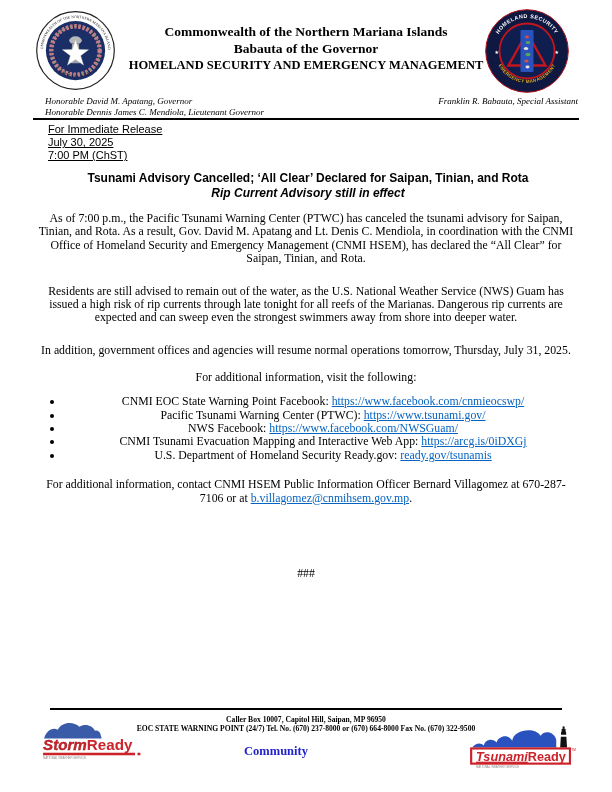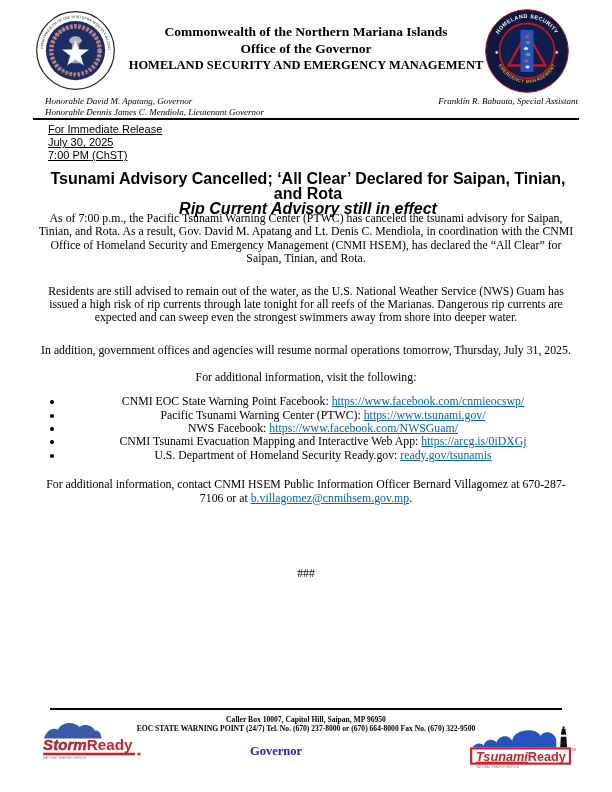--- a/index.html
+++ b/index.html
@@ -15,21 +15,21 @@
   .org-line3{font-size:12.5px;line-height:16px;}
   .officials{position:absolute;left:45px;right:34px;top:96px;display:flex;justify-content:space-between;align-items:flex-start;
     font-style:italic;font-size:9px;line-height:11px;}
   .rule1{position:absolute;left:33px;right:33px;top:118px;height:2px;background:#000;}
   
   .release{position:absolute;left:48px;top:123px;font-family:"Liberation Sans","DejaVu Sans",sans-serif;
     font-weight:normal;font-size:11px;line-height:13.2px;}
   .release div{text-decoration:underline;}
   
   .headline{position:absolute;left:36px;right:32px;top:171px;text-align:center;
-    font-family:"Liberation Sans","DejaVu Sans",sans-serif;font-weight:bold;font-size:16px;line-height:15px;}
+    font-family:"Liberation Sans","DejaVu Sans",sans-serif;font-weight:bold;font-size:12px;line-height:15px;}
   .headline .subtitle{font-style:italic;}
   
   .body-block{position:absolute;left:36px;right:36px;top:212px;font-size:11.8px;line-height:13.4px;text-align:center;}
   .body-block p{margin:0 0 13.5px 0;}
   .body-block p.gap-lg{margin-bottom:19px;}
   .body-block ul{margin:0 0 16px 0;padding:0 0 0 28px;}
   .body-block li{padding-left:6px;margin:0;}
   a.link{color:#0563C1;text-decoration:underline;cursor:pointer;}
   .end-mark{position:absolute;left:0;right:0;top:566px;text-align:center;font-size:11.8px;}
   
@@ -59,21 +59,21 @@
     <text font-family="Liberation Serif, DejaVu Serif, serif" font-size="3.7" fill="#111" letter-spacing="0.1">
       <textPath href="#ls-top" startOffset="50%" text-anchor="middle">COMMONWEALTH OF THE NORTHERN MARIANA ISLANDS</textPath>
     </text>
     <text font-family="Liberation Serif, DejaVu Serif, serif" font-size="4" fill="#111" letter-spacing="0.6">
       <textPath href="#ls-bot" startOffset="50%" text-anchor="middle">OFFICIAL SEAL</textPath>
     </text>
   </svg>
 
   <div class="org-block">
     <div class="org-line1">Commonwealth of the Northern Mariana Islands</div>
-    <div class="org-line2">Office of the Governor</div>
+    <div class="org-line2">Babauta of the Governor</div>
     <div class="org-line3">HOMELAND SECURITY AND EMERGENCY MANAGEMENT</div>
   </div>
 
   <svg class="seal-right" viewBox="0 0 84 84">
     <defs>
       <path id="rs-top" d="M 9 42 A 33 33 0 0 1 75 42"></path>
       <path id="rs-bot" d="M 11 48 A 31.5 31.5 0 0 0 73 48"></path>
     </defs>
     <circle cx="42" cy="42" r="41.3" fill="#0E1840" stroke="#B0121B" stroke-width="1"></circle>
     <circle cx="42" cy="42" r="27.5" fill="#101E4F" stroke="#C3151C" stroke-width="1.8"></circle>
@@ -153,21 +153,21 @@
   <svg class="logo-storm" viewBox="0 0 112 46">
     <path d="M8 21 C10 14 16 9 22 12 C26 4 38 3 44 9 C50 5 58 8 60 13 C63 12 66 15 66 18 L67 21 Z" fill="#3A5BA8"></path>
     <text x="7" y="33" font-family="Liberation Sans, DejaVu Sans, sans-serif" font-size="15.5" font-weight="bold">
       <tspan font-style="italic" fill="#CC2229" stroke="#8E1118" stroke-width="0.35">Storm</tspan><tspan fill="#CC2229">Ready</tspan>
     </text>
     <rect x="7" y="35.5" width="94" height="2.6" fill="#CC2229"></rect>
     <rect x="103.5" y="35.5" width="3" height="2.6" fill="#CC2229"></rect>
     <text x="7" y="42" font-family="Liberation Sans, DejaVu Sans, sans-serif" font-size="3" fill="#8A8A8A">NATIONAL WEATHER SERVICE</text>
   </svg>
 
-  <div class="community">Governor</div>
+  <div class="community">Community</div>
 
   <svg class="logo-tsunami" viewBox="0 0 112 46">
     <path d="M4 24 C8 19 13 19 16 22 C17 16 25 14 29 19 C31 12 41 10 45 17 C46 6 68 2 74 12 C78 6 88 8 90 16 L90 24 Z" fill="#2A52BE"></path>
     <g>
       <polygon points="94,24 101,24 100,8 95,8" fill="#111"></polygon>
       <rect x="94" y="11" width="7" height="2" fill="#fff"></rect>
       <rect x="95.5" y="5" width="4" height="3.5" fill="#111"></rect>
       <rect x="96.5" y="2.5" width="2" height="2.5" fill="#111"></rect>
     </g>
     <rect x="3" y="25" width="101" height="15.5" fill="#fff" stroke="#CC2229" stroke-width="2.2"></rect>

